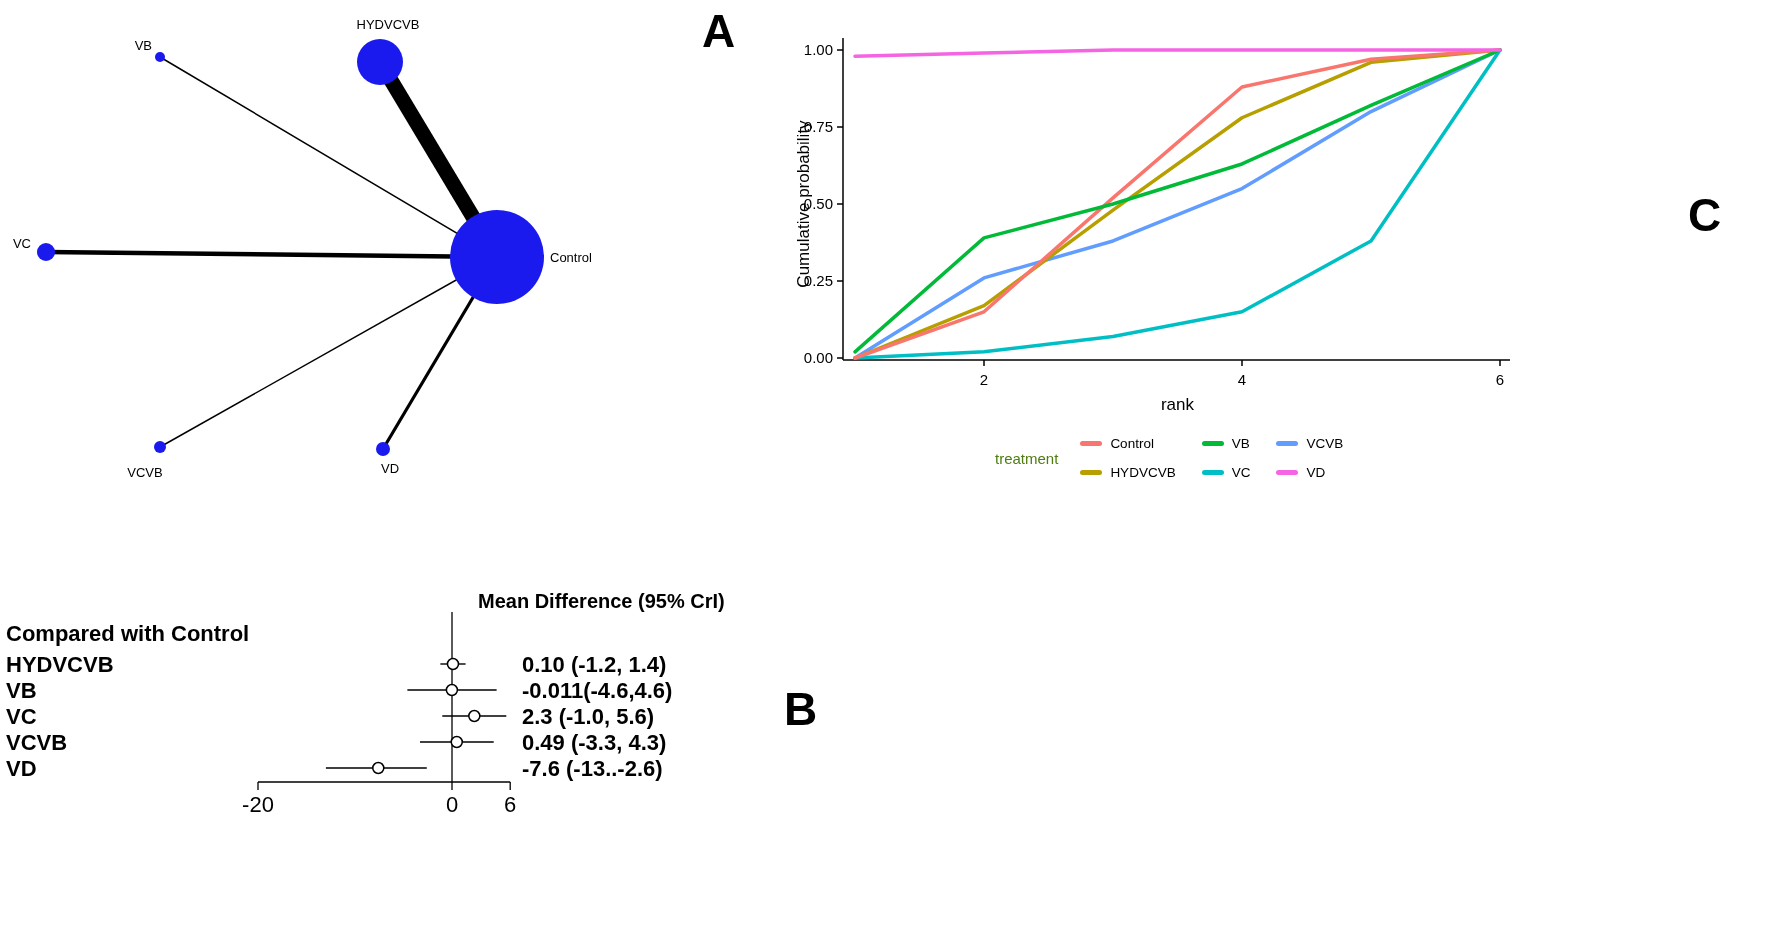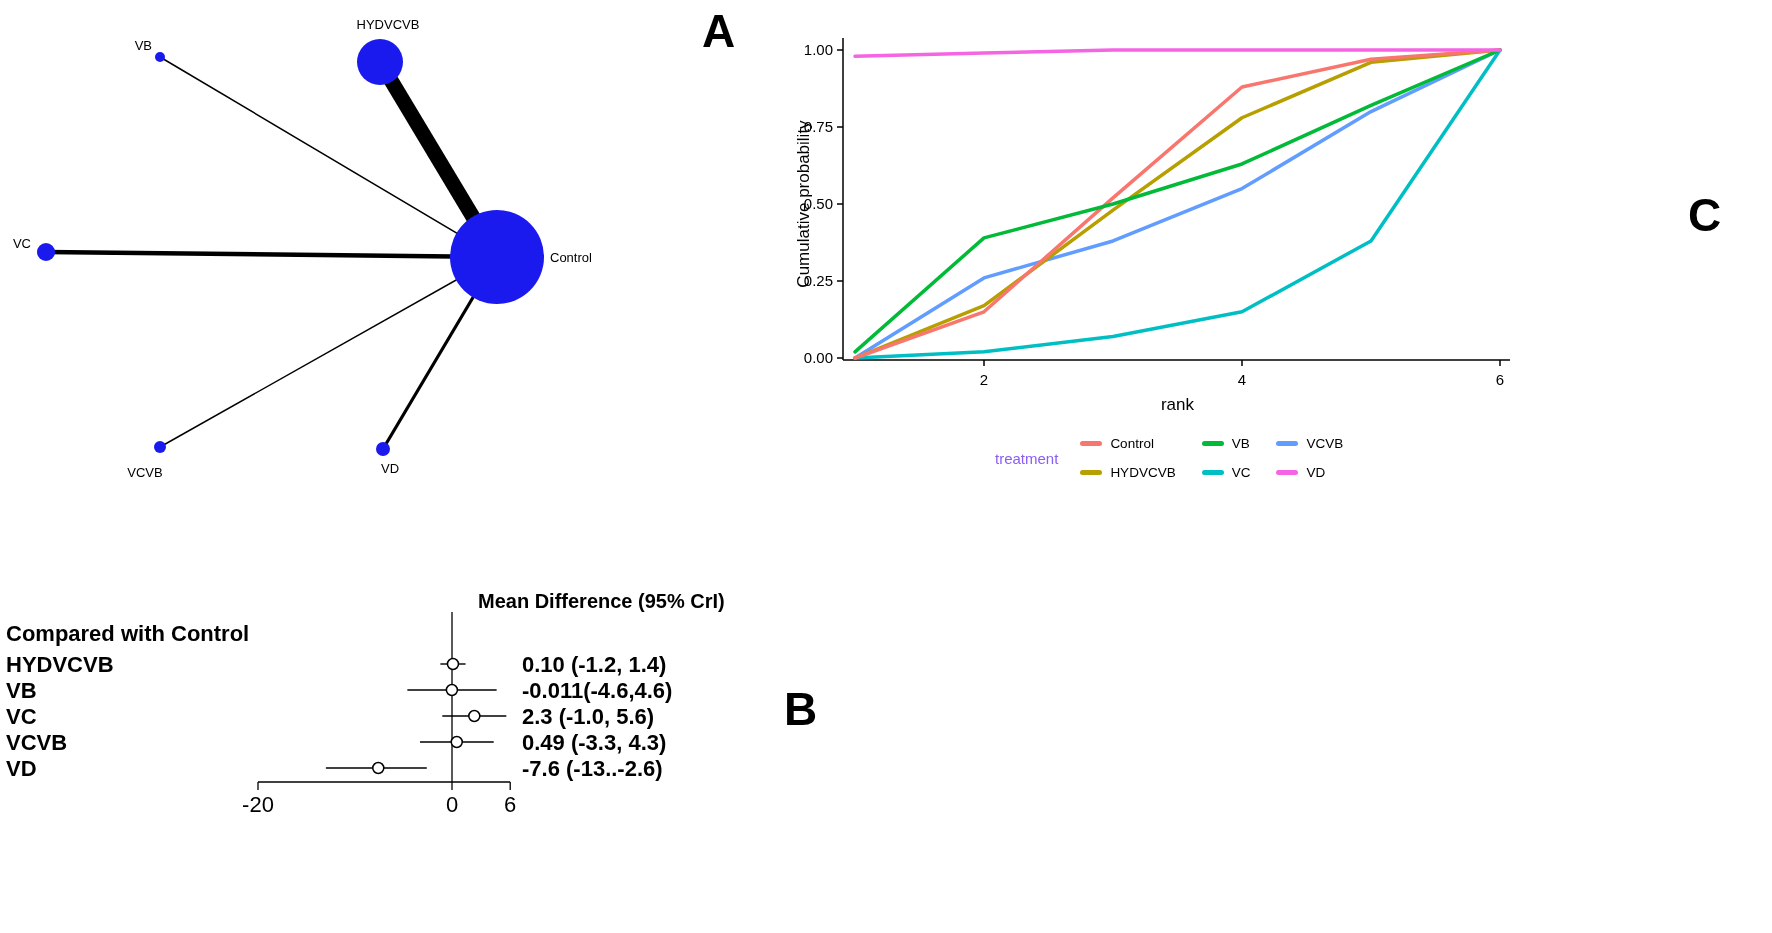--- a/index.html
+++ b/index.html
@@ -6,21 +6,21 @@
   body { font-family: "Liberation Sans", sans-serif; color: #000; }
   .figure { position: relative; width: 1772px; height: 933px; background: #fff; overflow: hidden; padding-left: 24px; }
   .panel-letter { position: absolute; font-size: 46px; font-weight: 700; color: #000; line-height: 1; }
   #letter-a { left: 702px; top: 8px; }
   #letter-b { left: 784px; top: 686px; }
   #letter-c { left: 1688px; top: 192px; }
   #network-svg { position: absolute; left: 0; top: 0; }
   #rank-svg   { position: absolute; left: 795px; top: 8px; }
   #forest-svg { position: absolute; left: 0; top: 578px; }
   .legend { position: absolute; left: 995px; top: 436px; display: flex; align-items: center; gap: 22px; }
-  .legend-title { font-size: 15px; color: #8b5cf6; }
+  .legend-title { font-size: 15px; color: #4d7c0f; }
   .legend-grid { display: grid; grid-template-columns: repeat(3, auto); column-gap: 26px; row-gap: 14px; }
   .legend-item { display: flex; align-items: center; gap: 8px; font-size: 13.5px; white-space: nowrap; }
   .legend-key { width: 22px; height: 5px; border-radius: 2.5px; display: inline-block; }
   svg text { fill: #000; }
 </style>
 </head>
 <body>
 
 <div class="figure">
 

